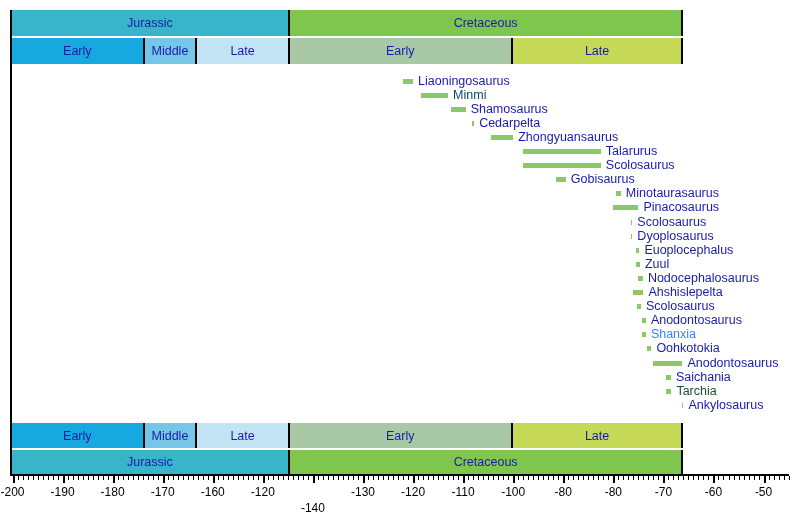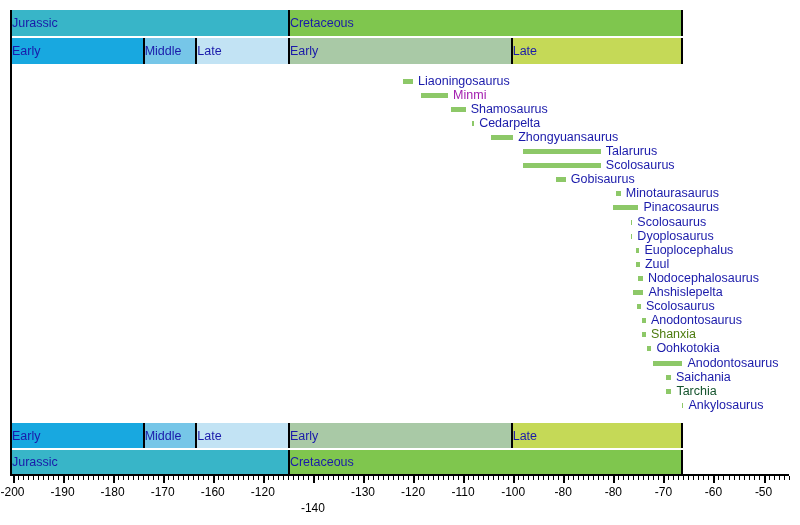--- a/index.html
+++ b/index.html
@@ -7,21 +7,21 @@
     position:relative;
     width:800px;height:525px;
     background:#ffffff;
     font-family:"Liberation Sans", sans-serif;
     overflow:hidden;
   }
   .band-segment{
     position:absolute;
     box-sizing:border-box;
     border-left:2px solid #000;
-    display:flex;align-items:center;justify-content:flex-start;
+    display:flex;align-items:center;justify-content:center;
     font-size:12.5px;
   }
   .band-segment.last{border-right:2px solid #000;}
   .band-label{white-space:nowrap;}
   .taxon-bar{
     position:absolute;height:5px;
   }
   .taxon-label{
     position:absolute;height:15px;line-height:15px;
     font-size:12.5px;white-space:nowrap;
@@ -61,21 +61,21 @@
         <span class="band-label" style="color: rgb(26, 26, 170);">Early</span>
       </div>
       <div class="band-segment last" style="left: 510.696px; top: 38px; width: 172.742px; height: 26px; background: rgb(197, 217, 87);">
         <span class="band-label" style="color: rgb(26, 26, 170);">Late</span>
       </div>
     </div>
   <div id="plot">
       <div class="taxon-bar" style="left: 403.046px; top: 78.5px; width: 10.014px; background: rgb(141, 200, 104);"></div>
       <div class="taxon-label" style="left: 418.06px; top: 73.5px; color: rgb(26, 26, 170);">Liaoningosaurus</div>
       <div class="taxon-bar" style="left: 420.57px; top: 92.6px; width: 27.5385px; background: rgb(141, 200, 104);"></div>
-      <div class="taxon-label" style="left: 453.109px; top: 87.6px; color: #a21caf;">Minmi</div>
+      <div class="taxon-label" style="left: 453.109px; top: 87.6px; color: #0c4a6e;">Minmi</div>
       <div class="taxon-bar" style="left: 450.612px; top: 106.7px; width: 15.021px; background: rgb(141, 200, 104);"></div>
       <div class="taxon-label" style="left: 470.633px; top: 101.7px; color: rgb(26, 26, 170);">Shamosaurus</div>
       <div class="taxon-bar" style="left: 472.143px; top: 120.8px; width: 2.0028px; background: rgb(141, 200, 104);"></div>
       <div class="taxon-label" style="left: 479.145px; top: 115.8px; color: rgb(26, 26, 170);">Cedarpelta</div>
       <div class="taxon-bar" style="left: 490.668px; top: 134.9px; width: 22.5315px; background: rgb(141, 200, 104);"></div>
       <div class="taxon-label" style="left: 518.2px; top: 129.9px; color: rgb(26, 26, 170);">Zhongyuansaurus</div>
       <div class="taxon-bar" style="left: 523.214px; top: 149px; width: 77.6085px; background: rgb(141, 200, 104);"></div>
       <div class="taxon-label" style="left: 605.822px; top: 144px; color: rgb(26, 26, 170);">Talarurus</div>
       <div class="taxon-bar" style="left: 523.214px; top: 163.1px; width: 77.6085px; background: rgb(141, 200, 104);"></div>
       <div class="taxon-label" style="left: 605.822px; top: 158.1px; color: rgb(26, 26, 170);">Scolosaurus</div>
@@ -95,21 +95,21 @@
       <div class="taxon-label" style="left: 644.877px; top: 256.8px; color: rgb(26, 26, 170);">Zuul</div>
       <div class="taxon-bar" style="left: 638.375px; top: 275.9px; width: 4.5063px; background: rgb(141, 200, 104);"></div>
       <div class="taxon-label" style="left: 647.881px; top: 270.9px; color: rgb(26, 26, 170);">Nodocephalosaurus</div>
       <div class="taxon-bar" style="left: 633.368px; top: 290px; width: 10.014px; background: rgb(141, 200, 104);"></div>
       <div class="taxon-label" style="left: 648.382px; top: 285px; color: rgb(26, 26, 170);">Ahshislepelta</div>
       <div class="taxon-bar" style="left: 636.873px; top: 304.1px; width: 4.0056px; background: rgb(141, 200, 104);"></div>
       <div class="taxon-label" style="left: 645.878px; top: 299.1px; color: rgb(26, 26, 170);">Scolosaurus</div>
       <div class="taxon-bar" style="left: 641.88px; top: 318.2px; width: 4.0056px; background: rgb(141, 200, 104);"></div>
       <div class="taxon-label" style="left: 650.885px; top: 313.2px; color: rgb(26, 26, 170);">Anodontosaurus</div>
       <div class="taxon-bar" style="left: 641.88px; top: 332.3px; width: 4.0056px; background: rgb(141, 200, 104);"></div>
-      <div class="taxon-label" style="left: 650.885px; top: 327.3px; color: #4d7c0f;">Shanxia</div>
+      <div class="taxon-label" style="left: 650.885px; top: 327.3px; color: #3b82f6;">Shanxia</div>
       <div class="taxon-bar" style="left: 646.887px; top: 346.4px; width: 4.5063px; background: rgb(141, 200, 104);"></div>
       <div class="taxon-label" style="left: 656.393px; top: 341.4px; color: rgb(26, 26, 170);">Oohkotokia</div>
       <div class="taxon-bar" style="left: 653.396px; top: 360.5px; width: 29.0406px; background: rgb(141, 200, 104);"></div>
       <div class="taxon-label" style="left: 687.437px; top: 355.5px; color: rgb(26, 26, 170);">Anodontosaurus</div>
       <div class="taxon-bar" style="left: 665.913px; top: 374.6px; width: 5.007px; background: rgb(141, 200, 104);"></div>
       <div class="taxon-label" style="left: 675.92px; top: 369.6px; color: rgb(26, 26, 170);">Saichania</div>
       <div class="taxon-bar" style="left: 665.913px; top: 388.7px; width: 5.5077px; background: rgb(141, 200, 104);"></div>
       <div class="taxon-label" style="left: 676.421px; top: 383.7px; color: #14532d;">Tarchia</div>
       <div class="taxon-bar" style="left: 681.936px; top: 402.8px; width: 1.5021px; background: rgb(141, 200, 104);"></div>
       <div class="taxon-label" style="left: 688.438px; top: 397.8px; color: rgb(26, 26, 170); text-align: right;">Ankylosaurus</div>

